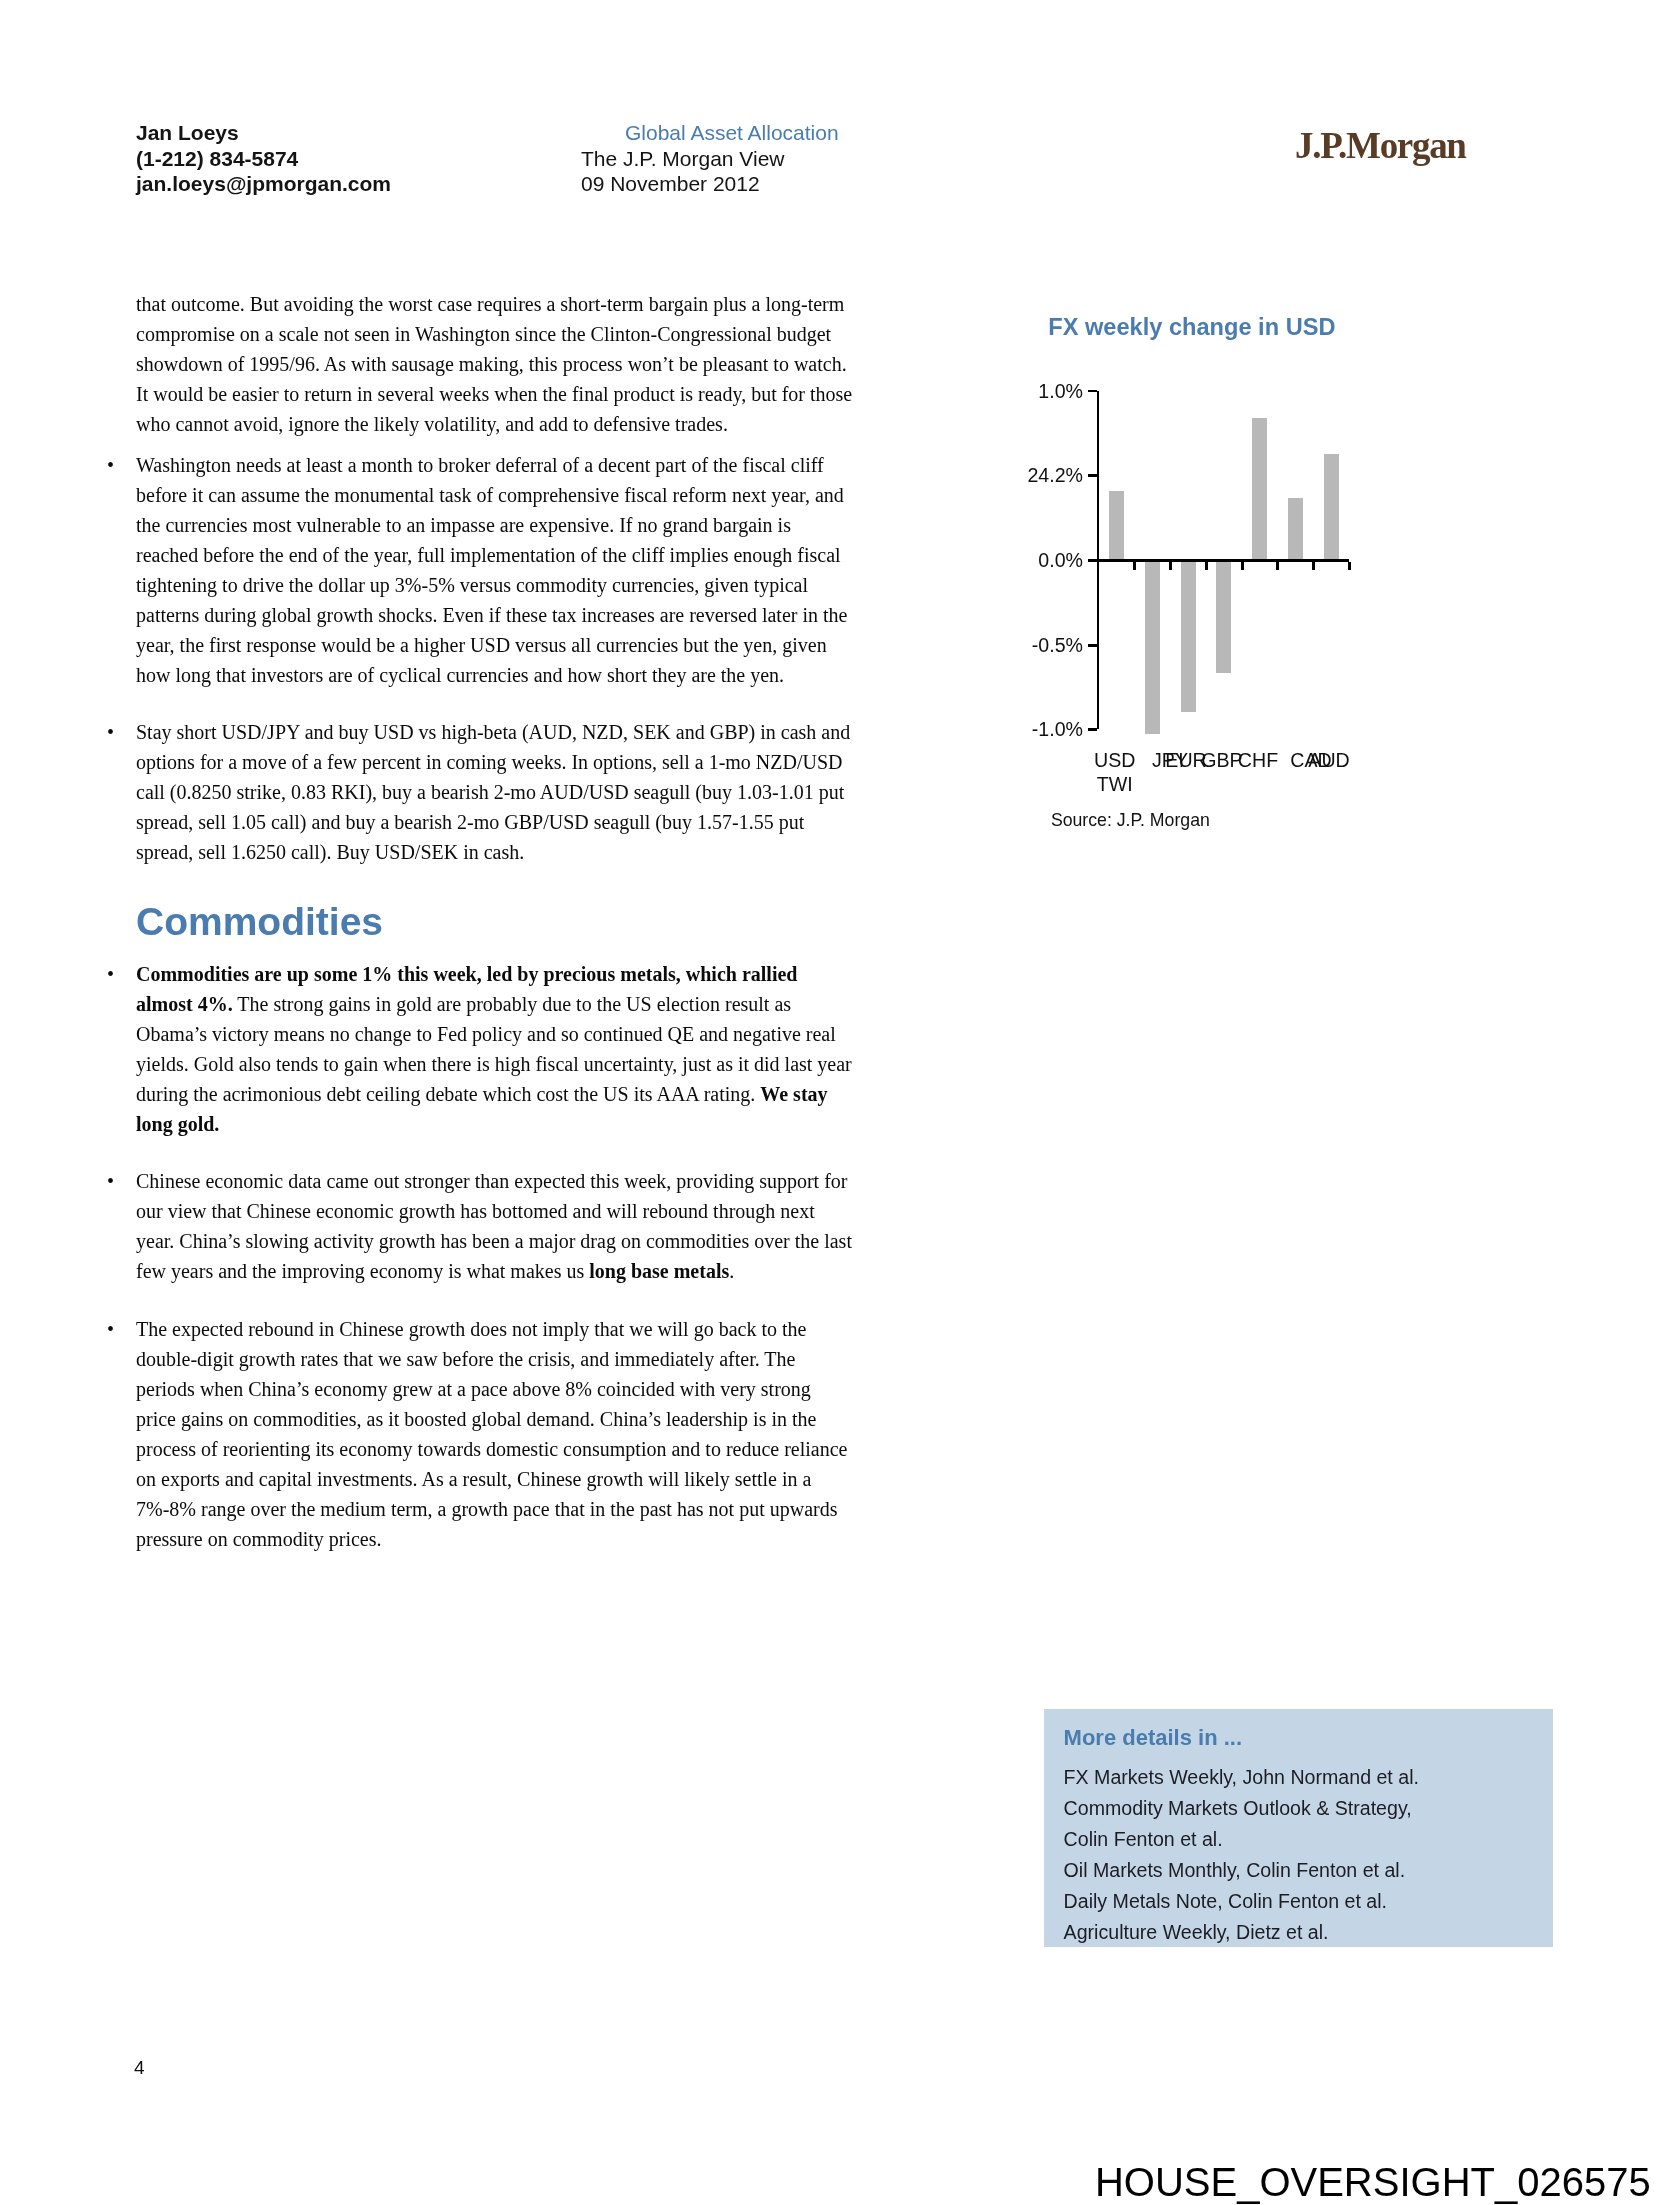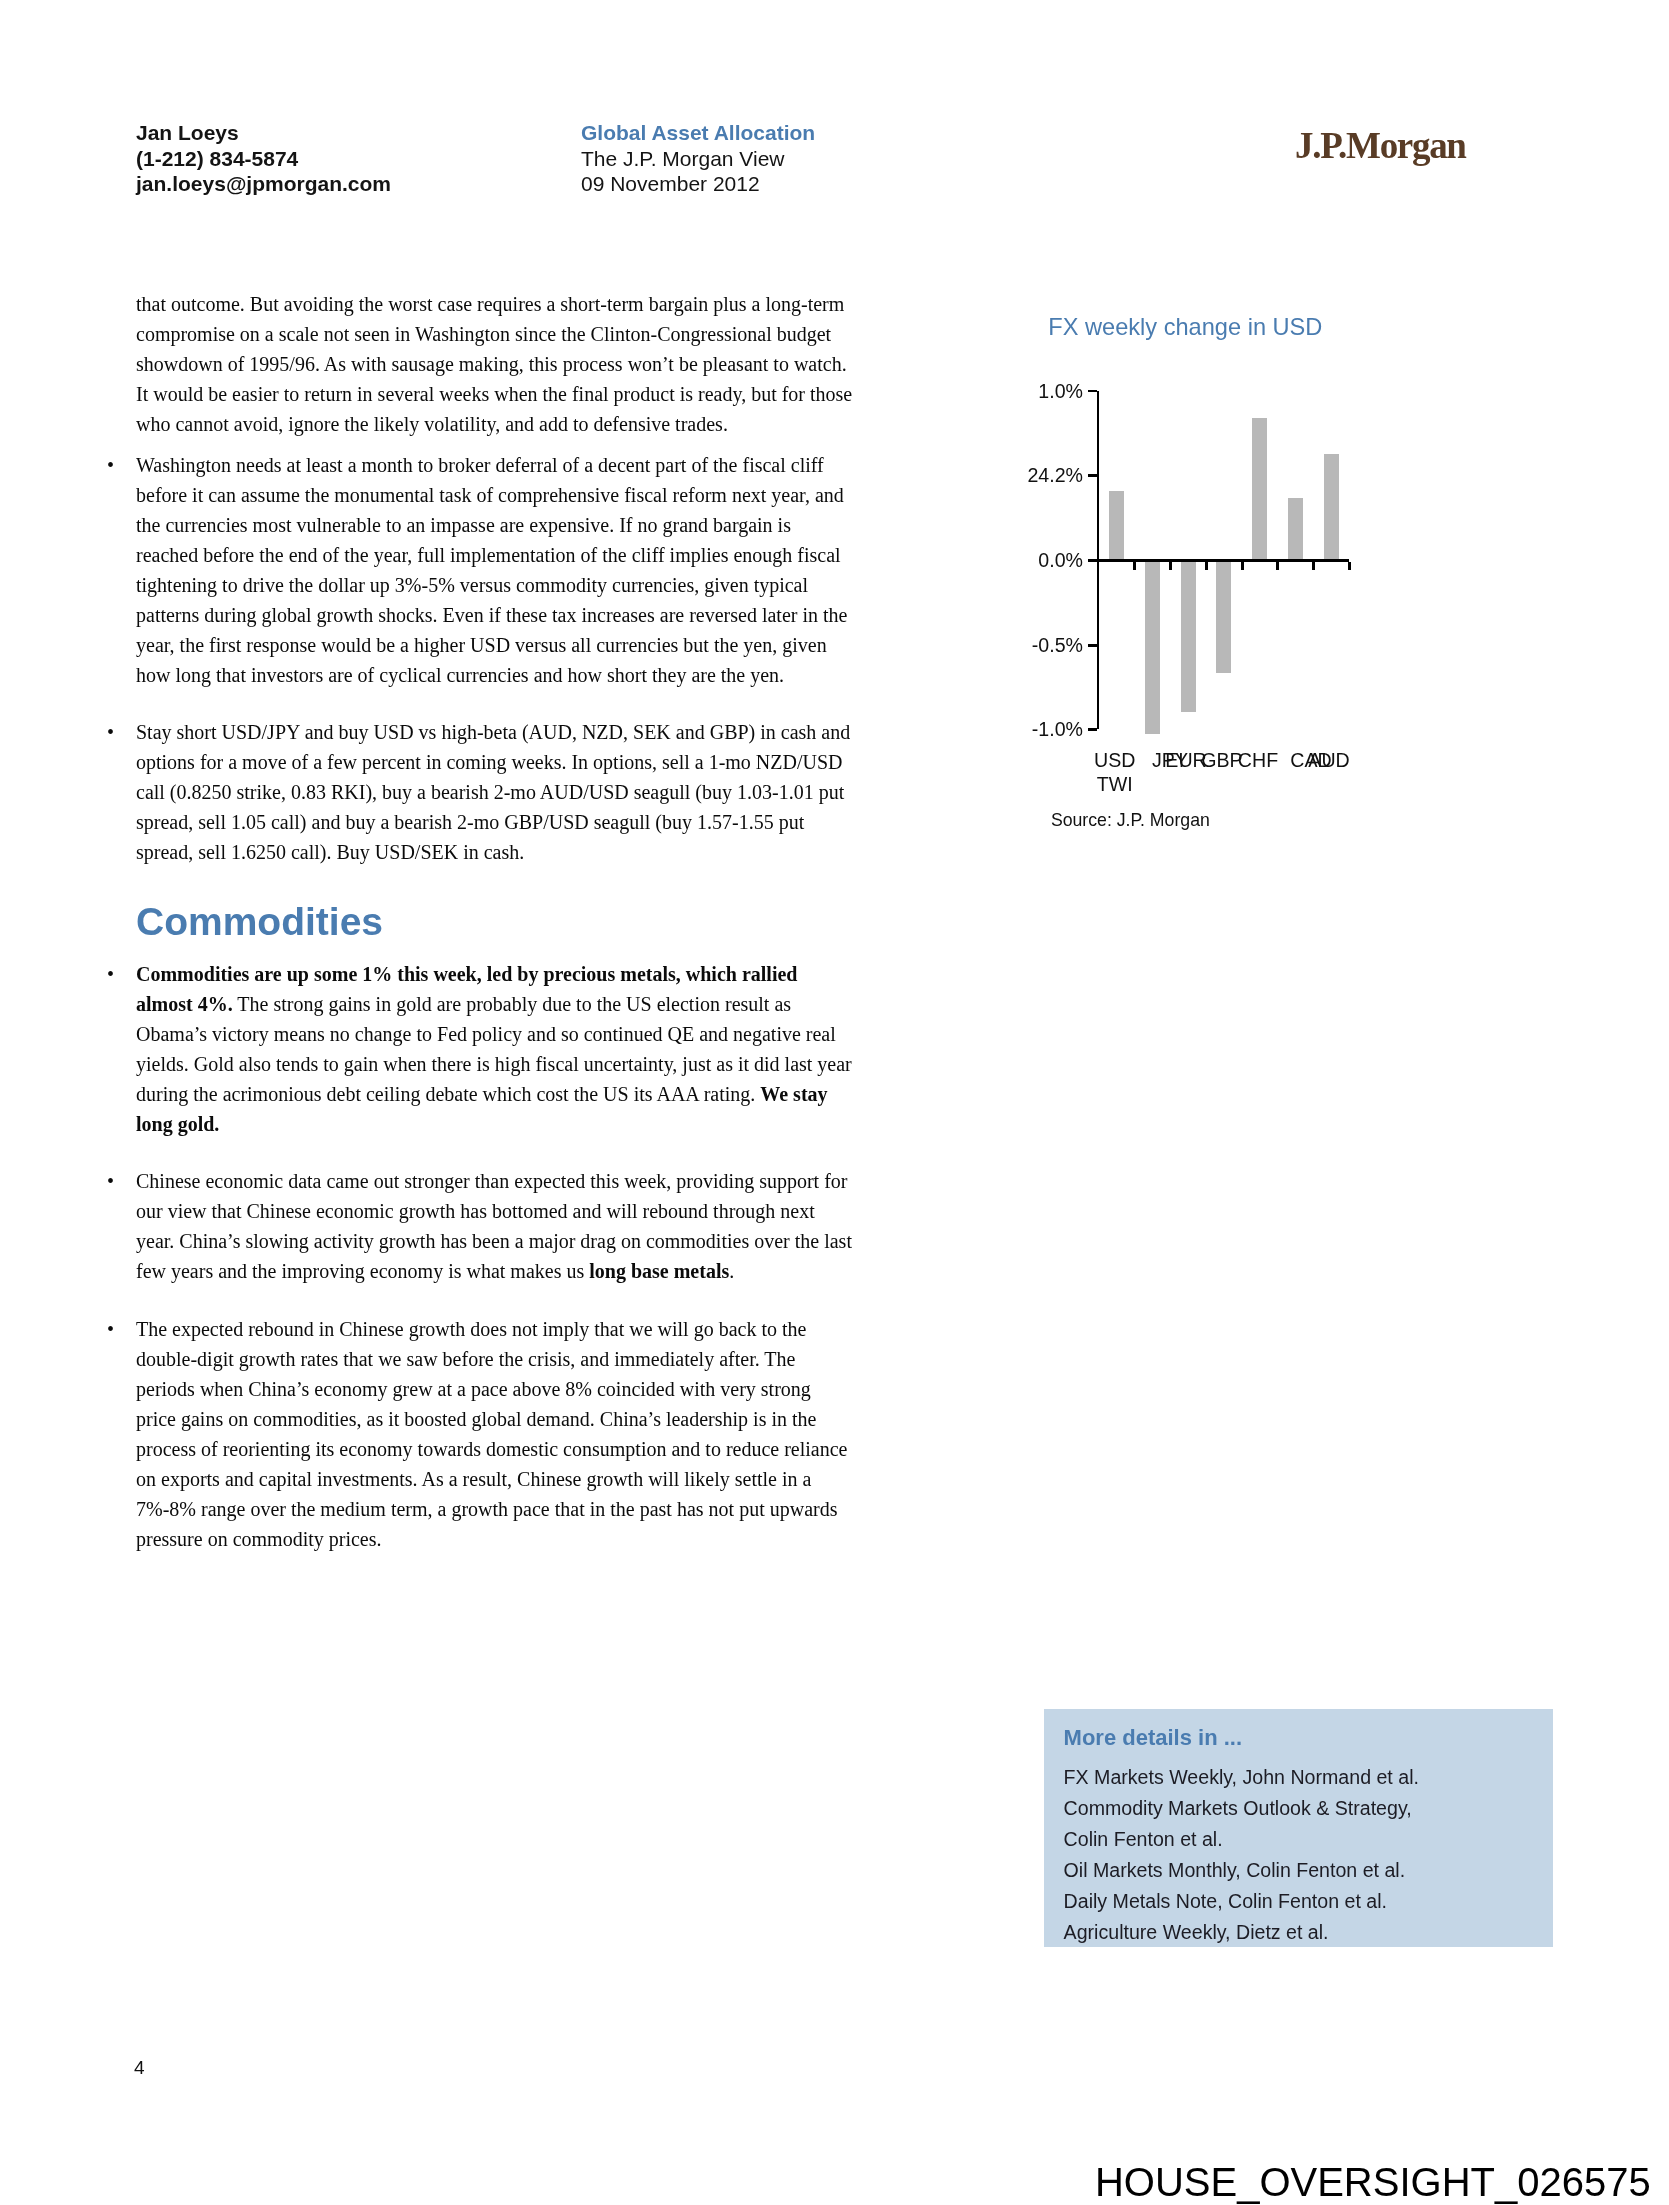--- a/index.html
+++ b/index.html
@@ -6,40 +6,40 @@
   body{
     width:1669px;height:2205px;position:relative;background:#ffffff;
     font-family:"Liberation Serif",serif;color:#0b0b0b;
     -webkit-font-smoothing:antialiased;
   }
   
   .hdr-block{position:absolute;top:120px;font-family:"Liberation Sans",sans-serif;
     font-size:21px;line-height:25.5px;color:#141414;}
   .hdr-author{left:136px;font-weight:bold;}
   .hdr-pub{left:581px;}
-  .hdr-section{color:#4a7cb0;font-weight:bold;}
+  .hdr-section{color:#4a7cb0;font-weight:normal;margin-left:44px;}
   .logo{position:absolute;left:1295px;top:124px;
     font-family:"Liberation Serif",serif;font-weight:bold;font-size:37px;
     letter-spacing:-1.3px;color:#593c26;}
   
   .content{position:absolute;left:136px;top:289px;width:719px;
     font-size:20px;line-height:30px;}
   .content p{margin:0;}
   .content ul{list-style:none;margin:10.5px 0 0 0;padding:0;}
   .content ul + h2{margin-top:34px;}
   .content li{position:relative;margin-top:27.5px;}
   .content li:first-child{margin-top:0;}
   .bullet-dot{position:absolute;left:-29px;top:0;font-size:20px;}
   .seg-b{font-weight:bold;}
   h2.section-heading{font-family:"Liberation Sans",sans-serif;color:#4a7cb0;
     font-size:39px;line-height:42px;font-weight:bold;margin:34px 0 15.7px 0;}
   
   .chart{position:absolute;left:1047px;top:314px;width:406px;height:537px;
     font-family:"Liberation Sans",sans-serif;}
-  .chart-title{position:absolute;left:1.3px;top:0;font-size:23.6px;font-weight:normal;color:#4a7cb0;}
+  .chart-title{position:absolute;left:1.3px;top:0;font-size:23.6px;font-weight:bold;color:#4a7cb0;}
   .plot{position:absolute;left:50px;top:77px;width:250px;height:338px;
     border-left:2.6px solid #000;}
   .bar{position:absolute;background:#b8b8b8;z-index:1;}
   .zeroline{position:absolute;left:-2.6px;width:calc(100% + 2.6px);height:2.6px;background:#000;z-index:2;}
   .ytick{position:absolute;left:-11px;width:8.5px;height:2.6px;background:#000;}
   .ytick-label{position:absolute;left:-85px;width:69px;text-align:right;
     font-size:19.6px;color:#111;}
   .xtick{position:absolute;width:2.6px;height:7.9px;background:#000;z-index:2;}
   .xlabels{position:absolute;left:50px;top:435px;width:250px;height:59px;}
   .xlabel{position:absolute;width:52px;text-align:center;font-size:19.6px;line-height:23.6px;color:#111;}

